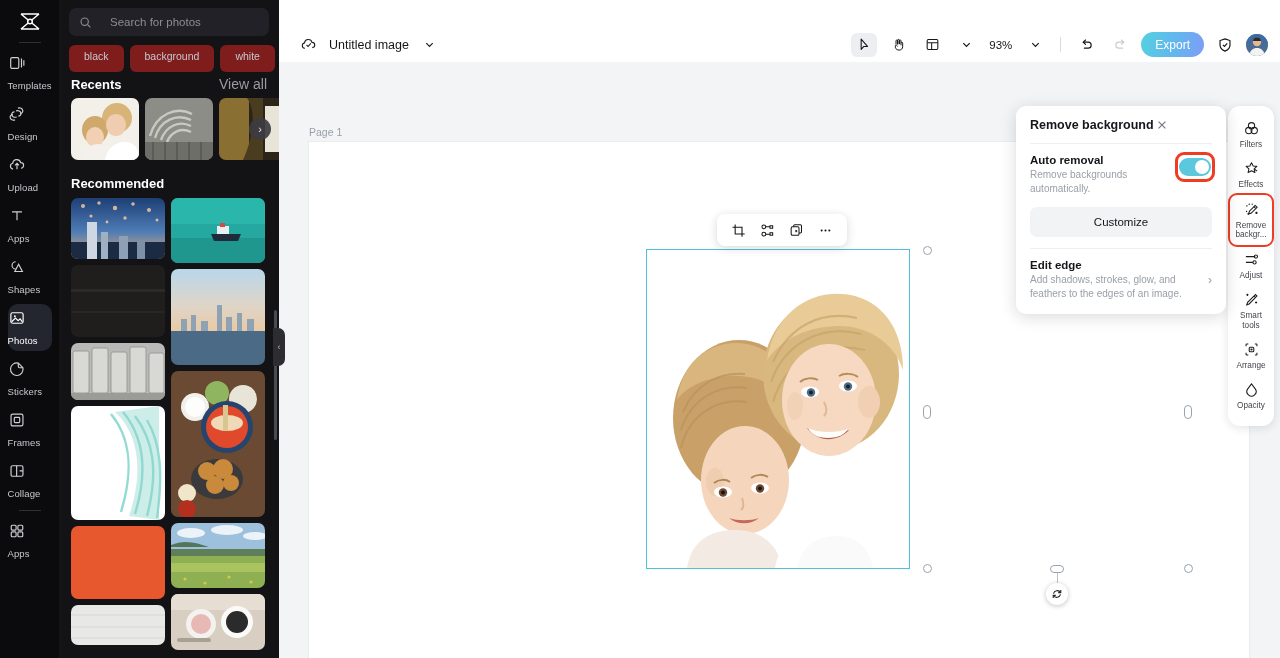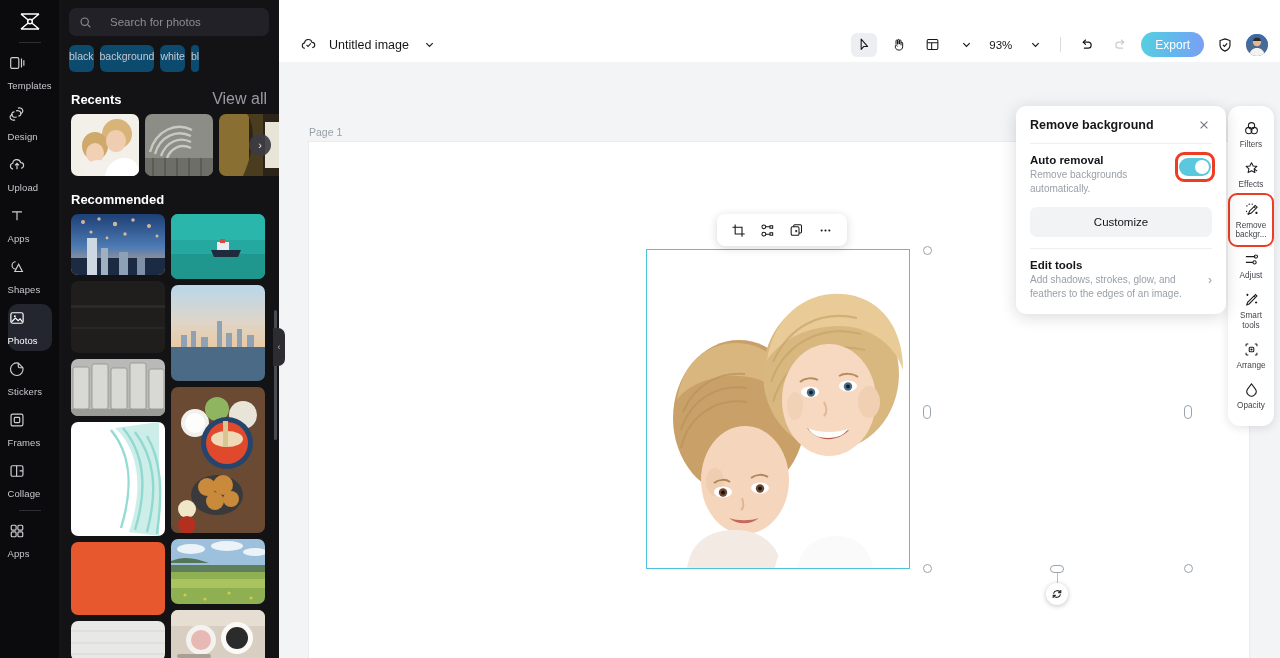--- a/index.html
+++ b/index.html
@@ -34,29 +34,29 @@
     position: relative; overflow: hidden;
   }
   .search-wrap { padding: 8px 10px 0; }
   .search-box {
     height: 28px; background: #212127; border-radius: 7px;
     display: flex; align-items: center; gap: 18px; padding: 0 10px;
   }
   .search-box .ph { font-size: 11.5px; color: #8d8d96; }
   .tags { display: flex; gap: 6px; padding: 9px 0 0 10px; overflow: hidden; height: 36px; }
   .tag {
-    background: #0c4a6e; color: #c7c7cf; font-size: 10.5px;
-    border-radius: 6px; padding: 5px 0; white-space: nowrap; cursor: pointer;
+    background: #7f1d1d; color: #c7c7cf; font-size: 10.5px;
+    border-radius: 6px; padding: 5px 15px; white-space: nowrap; cursor: pointer;
   }
   .sec-head {
     display: flex; align-items: baseline; justify-content: space-between;
     padding: 4px 12px 6px 12px;
   }
   .sec-title { color: #fff; font-size: 13px; font-weight: bold; }
-  .sec-link { color: #9a9aa3; font-size: 16px; cursor: pointer; margin-top: 14px; }
+  .sec-link { color: #9a9aa3; font-size: 14px; cursor: pointer; }
   .recents-strip { display: flex; gap: 6px; padding: 0 0 0 12px; position: relative; height: 66px; }
   .r-thumb { width: 68px; height: 62px; border-radius: 7px; overflow: hidden; flex: none; }
   .strip-next {
     position: absolute; right: 8px; top: 20px; width: 22px; height: 22px;
     border-radius: 50%; background: rgba(60,60,66,.92); color: #e6e6ea;
     display: flex; align-items: center; justify-content: center; font-size: 11px; cursor: pointer;
   }
   .rec-head { padding: 12px 12px 7px; color: #fff; font-size: 13px; font-weight: bold; }
   .masonry { display: flex; gap: 6px; padding: 0 10px 0 12px; }
   .col { display: flex; flex-direction: column; gap: 6px; width: 94px; }
@@ -127,21 +127,21 @@
     background: #fff; box-shadow: 0 1px 5px rgba(16,22,38,.26);
     display: flex; align-items: center; justify-content: center; color: #25262b; cursor: pointer;
   }
 
   
   .rbg {
     position: absolute; right: 54px; top: 44px; width: 210px;
     background: #fff; border-radius: 10px; box-shadow: 0 3px 16px rgba(16,22,38,.16);
     padding: 12px 14px 14px; z-index: 35;
   }
-  .rbg-head { display: flex; align-items: flex-start; justify-content: space-between; }
+  .rbg-head { display: flex; align-items: flex-start; justify-content: flex-start; }
   .rbg-title { font-size: 12.5px; font-weight: bold; color: #15161a; }
   .rbg-x { color: #6f7480; font-size: 13px; cursor: pointer; line-height: 1; padding: 1px 2px; }
   .rbg-hr { height: 1px; background: #eceef1; margin: 11px 0 10px; }
   .rbg-row { display: flex; align-items: flex-start; justify-content: space-between; gap: 8px; }
   .rbg-st { font-size: 11.5px; font-weight: bold; color: #15161a; }
   .rbg-sub { font-size: 10px; color: #9aa0a9; line-height: 1.35; margin-top: 2px; max-width: 118px; }
   .toggle-wrap { position: relative; width: 34px; height: 22px; flex: none; margin-top: 2px; }
   .toggle-ring {
     position: absolute; inset: -4px -3px; border: 3px solid #ee3d23; border-radius: 9px;
   }
@@ -756,21 +756,21 @@
             </div>
           </div>
         </div>
 
         <button class="customize">Customize</button>
 
         <div class="rbg-hr"></div>
 
         <div class="rbg-edge">
           <div>
-            <div class="rbg-st">Edit tools</div>
+            <div class="rbg-st">Edit edge</div>
             <div class="rbg-sub" style="max-width:158px">Add shadows, strokes, glow, and feathers to the edges of an image.</div>
           </div>
           <div class="rbg-chev">›</div>
         </div>
       </div>
 
       <div class="rrail">
         <div class="rr-item">
           <span>
             <svg width="17" height="17" viewBox="0 0 20 20" fill="none" stroke="#1c1d21" stroke-width="1.25">

